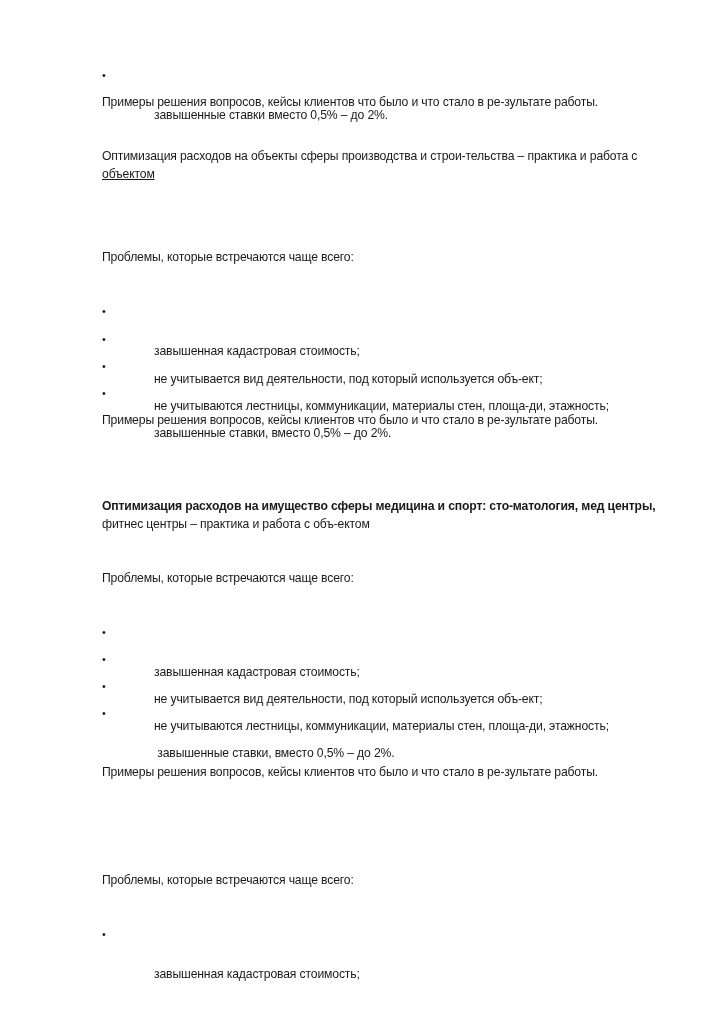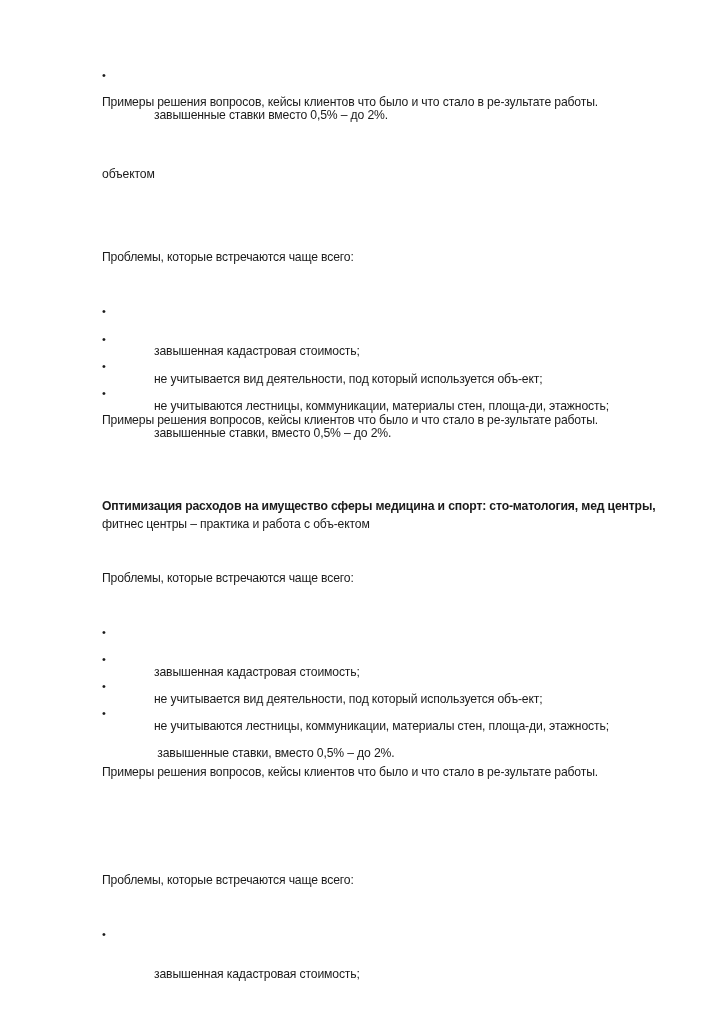--- a/index.html
+++ b/index.html
@@ -54,21 +54,22 @@
 
 <div class="page">
 
   <div class="bullet-row" style="top:67px;">
     <span class="bullet">•</span>
     <span class="btext">завышенные ставки вместо 0,5% – до 2%.</span>
   </div>
 
   <div class="line" style="top:94px;">Примеры решения вопросов, кейсы клиентов что было и что стало в ре-зультате работы.</div>
 
-  <div class="line" style="top:166px;">объектом</div>
+  <div class="line" style="top:148px;">Оптимизация расходов на объекты сферы производства и строи-тельства – практика и работа с</div>
+  <div class="line" style="top:166px;text-decoration:underline;">объектом</div>
 
   <div class="line" style="top:249px;">Проблемы, которые встречаются чаще всего:</div>
 
   <div class="bullet-row" style="top:303px;">
     <span class="bullet">•</span>
     <span class="btext">завышенная кадастровая стоимость;</span>
   </div>
   <div class="bullet-row" style="top:331px;">
     <span class="bullet">•</span>
     <span class="btext">не учитывается вид деятельности, под который используется объ-ект;</span>

